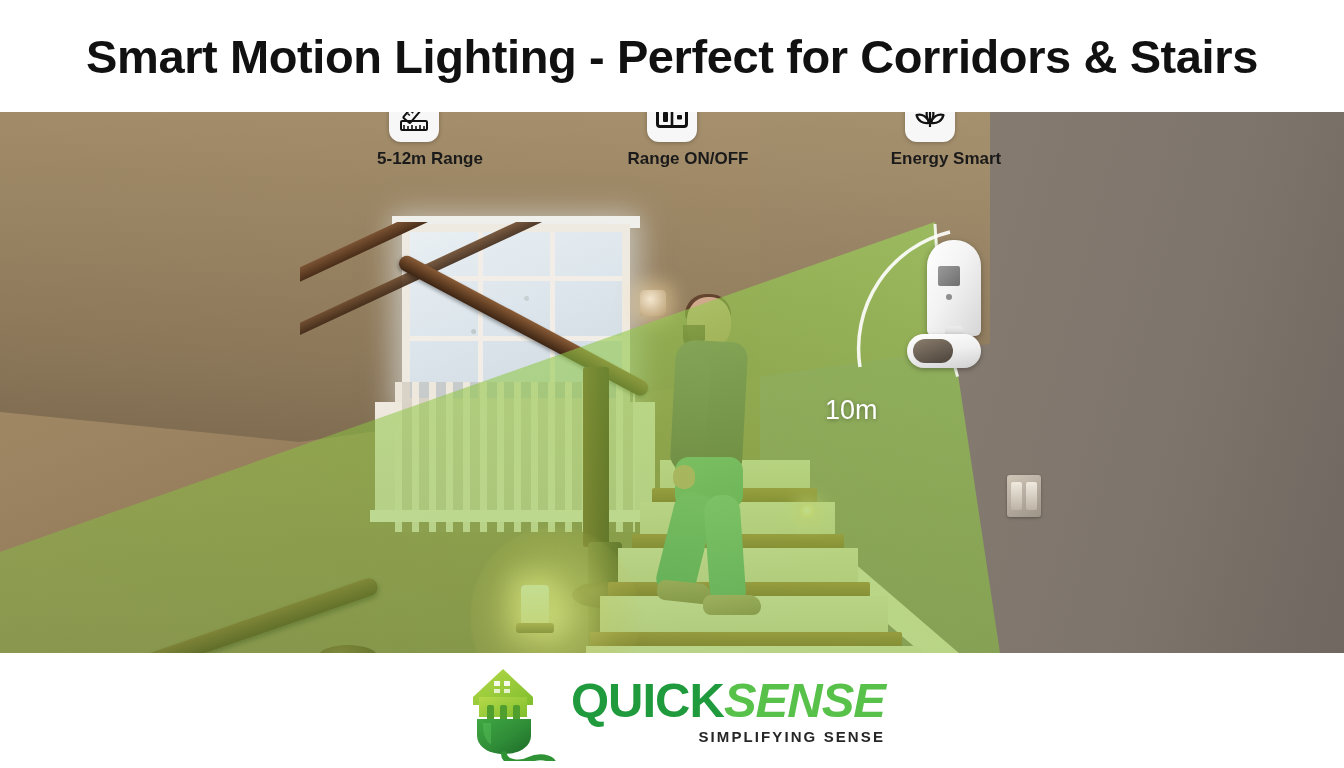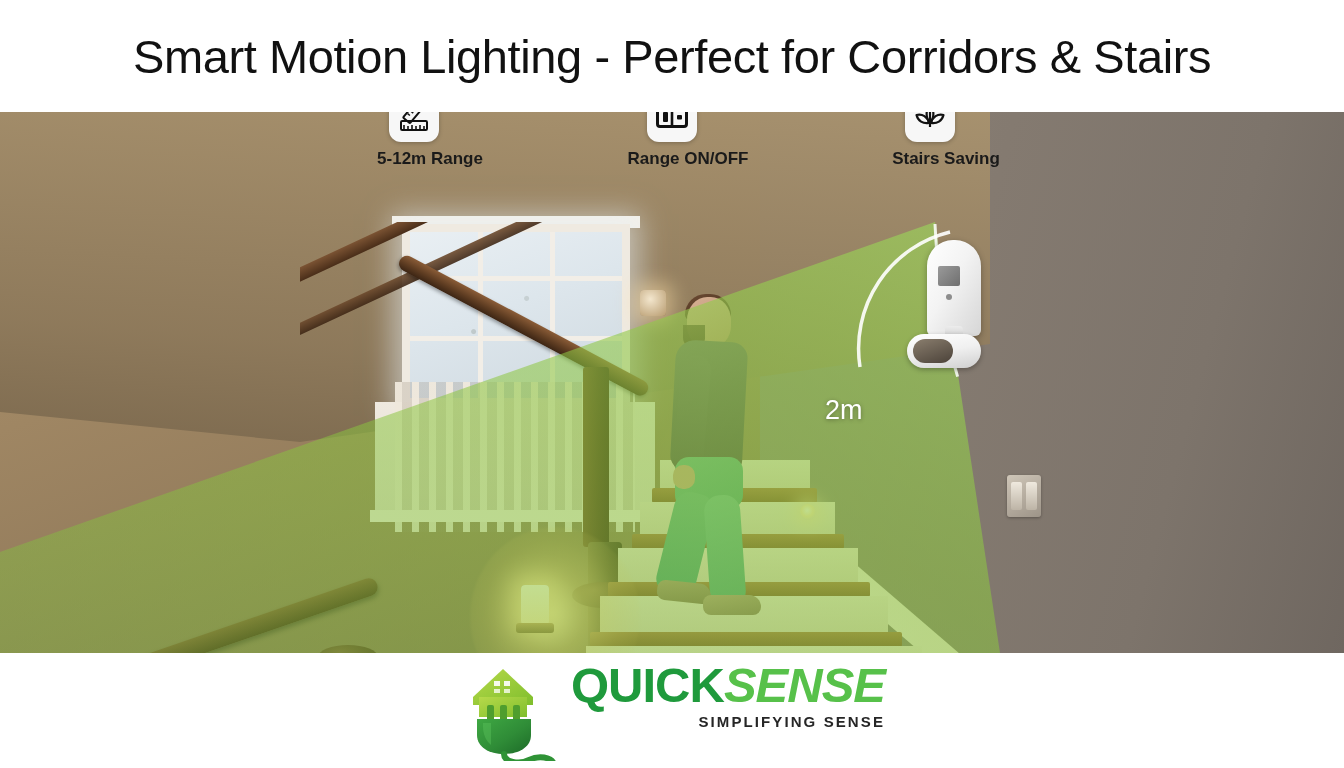--- a/index.html
+++ b/index.html
@@ -10,21 +10,21 @@
     -webkit-font-smoothing:antialiased;
   }
   .banner{position:relative;width:1344px;height:768px;background:#fff;}
 
   
   .header{
     position:absolute;left:0;top:0;width:1344px;height:112px;
     background:#ffffff;display:flex;align-items:center;justify-content:center;
   }
   .headline{
-    font-size:47px;font-weight:normal;color:#111111;letter-spacing:-0.4px;
+    font-size:47px;font-weight:bold;color:#111111;letter-spacing:-0.4px;
     white-space:nowrap;font-family:"Liberation Sans", sans-serif;
   }
 
   
   .stage{
     position:absolute;left:0;top:112px;width:1344px;height:541px;
     overflow:hidden;background:#6e6255;
   }
 
   
@@ -285,21 +285,21 @@
     margin-top:7px;font-size:17px;font-weight:bold;color:#1a1a1a;white-space:nowrap;
     font-family:"Liberation Sans", sans-serif;
     margin-left:32px;
   }
 
   
   .footer{
     position:absolute;left:0;top:653px;width:1344px;height:115px;background:#ffffff;
     display:flex;align-items:center;justify-content:center;
   }
-  .logo{display:flex;align-items:flex-start;gap:16px;}
+  .logo{display:flex;align-items:center;gap:16px;}
   .logo-mark{position:relative;width:100px;height:100px;}
   .logo-text{display:flex;flex-direction:column;align-items:flex-end;margin-left:-4px;}
   .logo-word{font-size:49px;font-weight:bold;letter-spacing:-1px;line-height:1;white-space:nowrap;
     font-family:"Liberation Sans", sans-serif;}
   .logo-quick{color:#1f9a3c;}
   .logo-sense{color:#57c14a;font-style:italic;}
   .logo-tag{
     font-size:15px;font-weight:bold;letter-spacing:2.1px;color:#262626;margin-top:3px;
     font-family:"Liberation Sans", sans-serif;
   }
@@ -408,21 +408,21 @@
 
     <div class="sensor">
       <div class="sensor-back"></div>
       <div class="sensor-screen"></div>
       <div class="sensor-led"></div>
       <div class="sensor-neck"></div>
       <div class="sensor-head"></div>
       <div class="sensor-lens"></div>
     </div>
 
-    <div class="range-label">2m</div>
+    <div class="range-label">10m</div>
 
     <div class="features" style="top:-20px;">
 
       <div class="feature">
         <div class="feat-icon">
           <svg width="34" height="34" viewBox="0 0 34 34">
             <g stroke="#111" stroke-width="2" fill="none">
               <rect x="12" y="1" width="9" height="22" rx="1.2" transform="rotate(40 16.5 12)"></rect>
               <rect x="4" y="21" width="26" height="9" rx="1.2"></rect>
             </g>
@@ -461,21 +461,21 @@
         <div class="feat-icon">
           <svg width="34" height="34" viewBox="0 0 34 34">
             <g fill="none" stroke="#111" stroke-width="2.2" stroke-linejoin="round">
               <path d="M17 5 C12.5 10, 12.5 18, 17 23 C21.5 18, 21.5 10, 17 5 Z"></path>
               <path d="M16 23 C10 24, 5 21, 3.5 15 C9.5 13.5, 14.5 17, 16 23 Z"></path>
               <path d="M18 23 C24 24, 29 21, 30.5 15 C24.5 13.5, 19.5 17, 18 23 Z"></path>
               <line x1="17" y1="8" x2="17" y2="27"></line>
             </g>
           </svg>
         </div>
-        <div class="feat-label">Stairs Saving</div>
+        <div class="feat-label">Energy Smart</div>
       </div>
 
     </div>
   </div>
 
   <div class="footer">
     <div class="logo">
       <div class="logo-mark">
         <svg width="100" height="100" viewBox="0 0 100 100">
           <defs>

